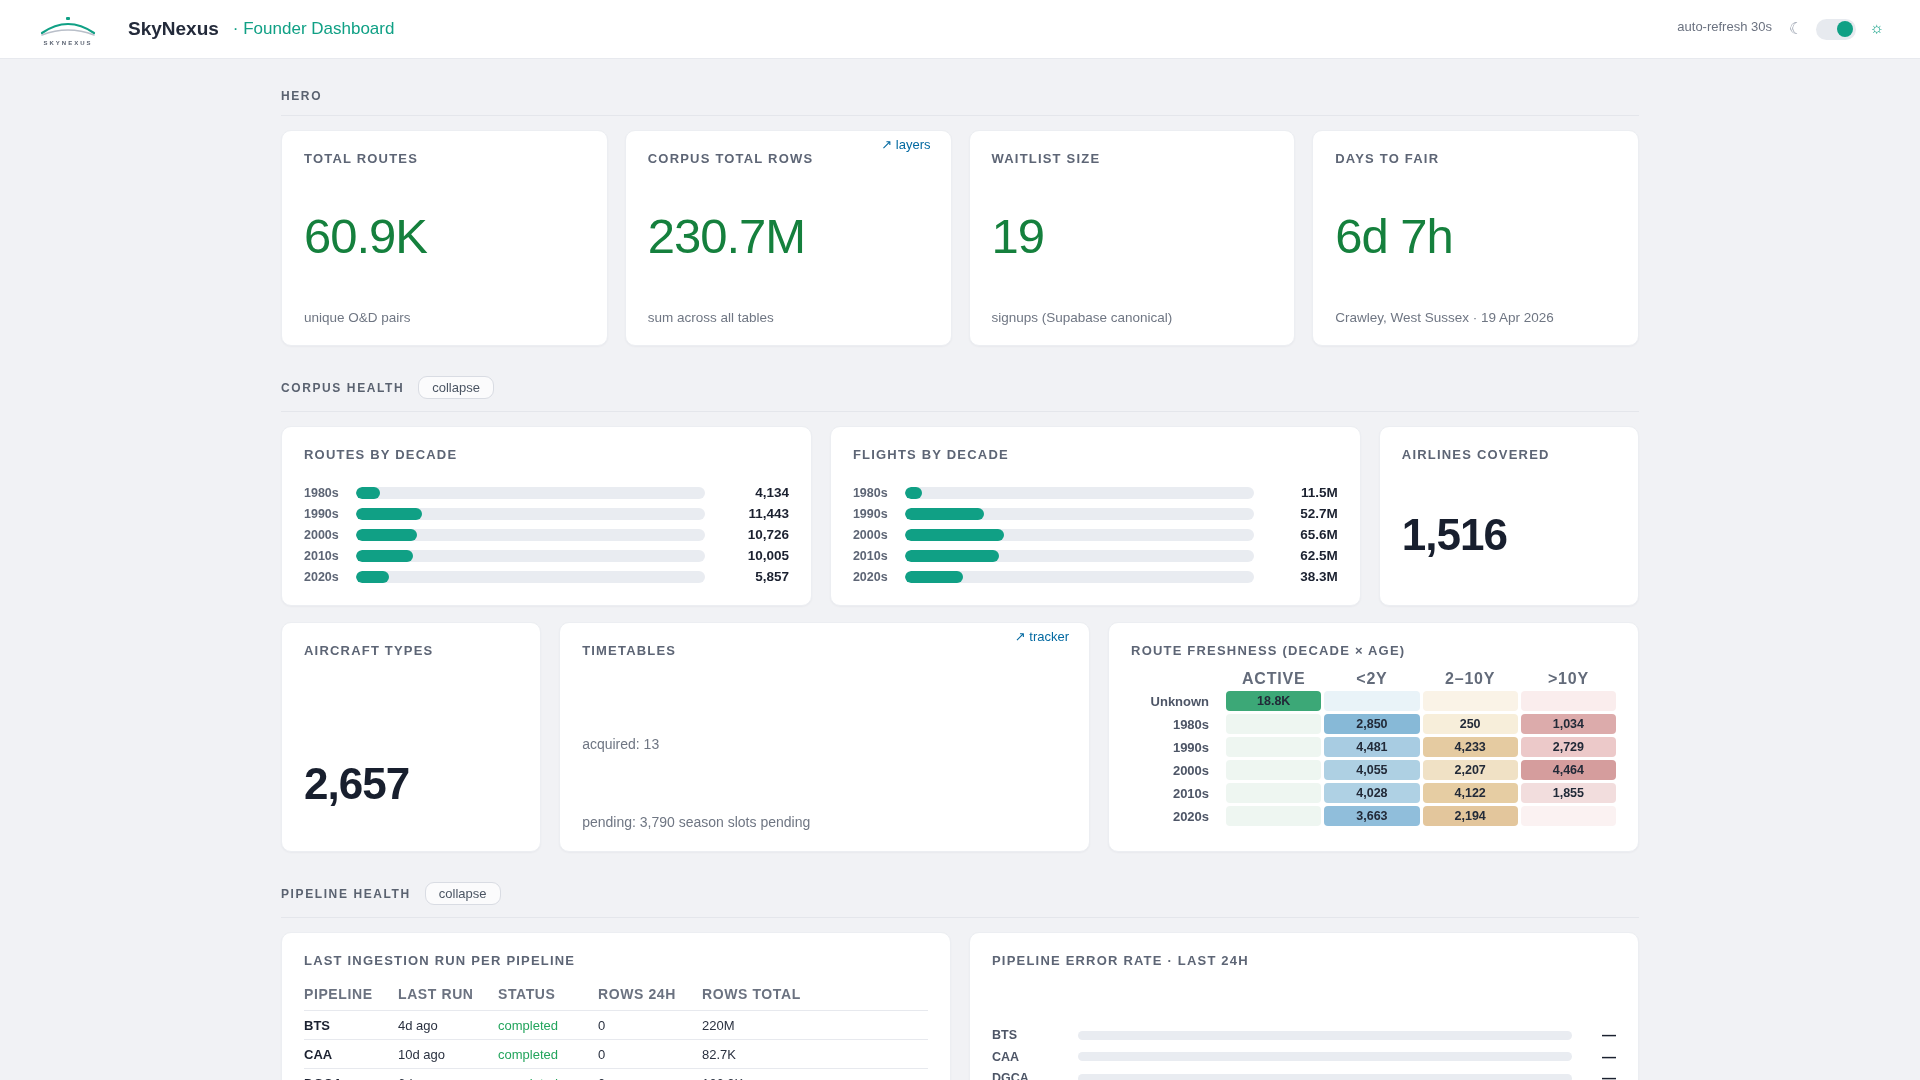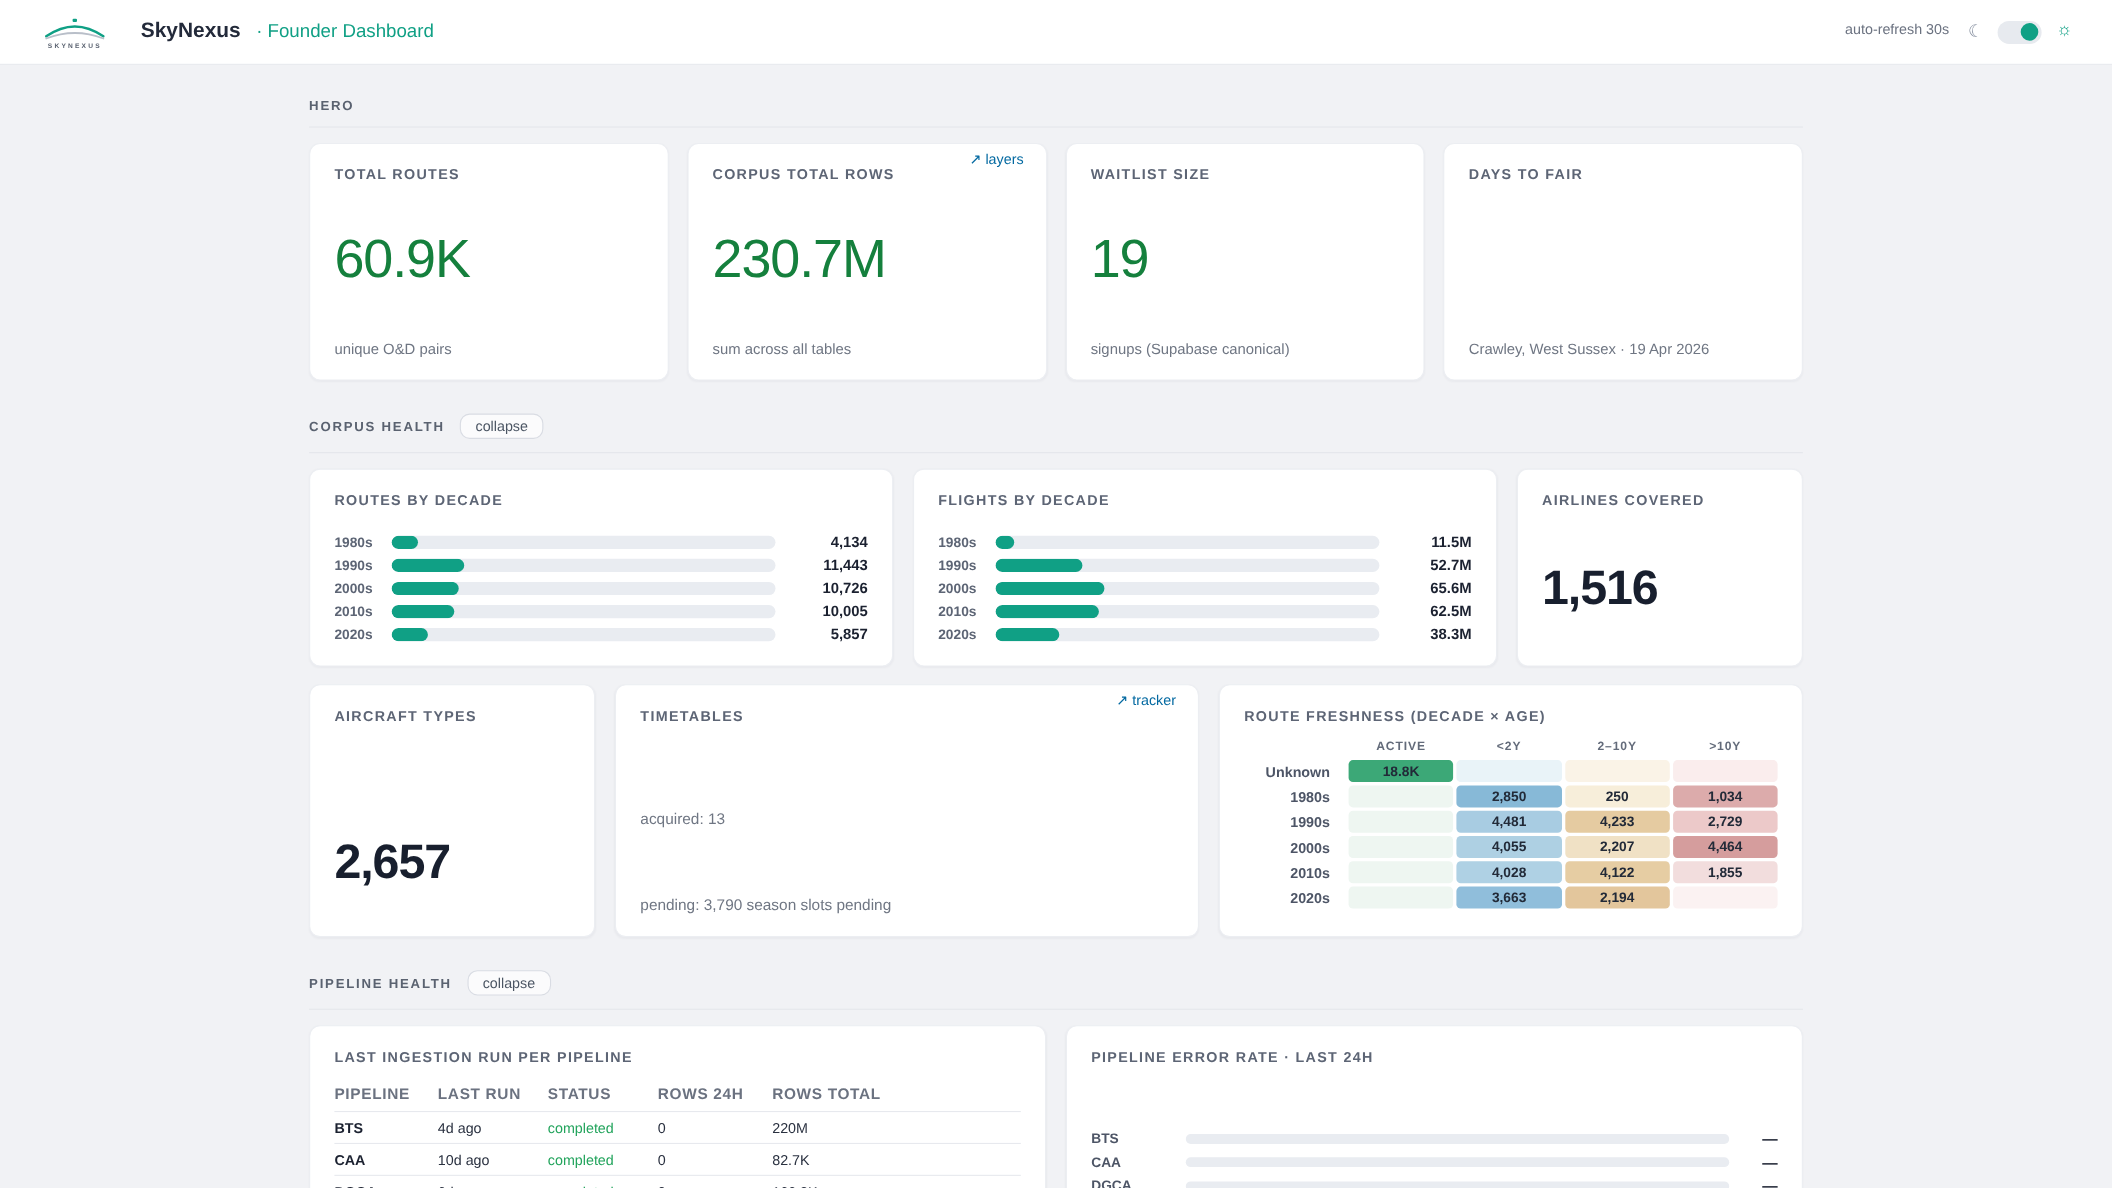--- a/index.html
+++ b/index.html
@@ -60,21 +60,21 @@
   .big-stat { font-size:44px; font-weight:700; letter-spacing:-1px; color:#181f2e; margin-top:auto; }
   .stat-airlines { margin-bottom:25px; }
   .stat-aircraft { margin-bottom:22px; }
   
   .tt-line { font-size:14px; color:#6f7683; }
   .tt-acquired { margin-top:78px; }
   .tt-pending { margin-top:62px; }
   
   .heatmap { margin-top:12px; }
   .hm-row { display:grid; grid-template-columns:92px repeat(4,1fr); gap:3px; align-items:center; margin-bottom:3px; }
-  .hm-colhead { font-size:11px; font-weight:700; letter-spacing:.8px; color:#636b7a; text-align:center; height:18px; line-height:18px; }
+  .hm-colhead { font-size:16px; font-weight:700; letter-spacing:.8px; color:#636b7a; text-align:center; height:18px; line-height:18px; }
   .hm-rowlabel { font-size:13px; font-weight:600; color:#4d5566; text-align:right; padding-right:14px; }
   .hm-cell { height:20px; border-radius:4px; text-align:center; font-size:12.5px; font-weight:700; color:#222a38; line-height:20px; }
   
   .pipe-grid { display:grid; grid-template-columns:1fr 1fr; gap:18px; }
   .pipe-card { height:300px; }
   .ingest-table { margin-top:12px; }
   .tr { display:grid; grid-template-columns:94px 100px 100px 104px 1fr; align-items:center; }
   .tr.head { padding:6px 0 8px 0; }
   .tr.body-row { border-top:1px solid #e7e9ee; padding:6.5px 0; }
   .th { font-size:14px; font-weight:600; letter-spacing:.6px; color:#6b7280; }
@@ -132,20 +132,21 @@
       <div class="hero-value">230.7M</div>
       <div class="hero-sub">sum across all tables</div>
     </div>
     <div class="card hero-card">
       <div class="card-title">WAITLIST SIZE</div>
       <div class="hero-value">19</div>
       <div class="hero-sub">signups (Supabase canonical)</div>
     </div>
     <div class="card hero-card">
       <div class="card-title">DAYS TO FAIR</div>
+      <div class="hero-value">6d 7h</div>
       <div class="hero-sub">Crawley, West Sussex · 19 Apr 2026</div>
     </div>
   </div>
 
   <div class="section-head">
     <span class="section-label">CORPUS HEALTH</span>
     <button class="chip">collapse</button>
   </div>
   <div class="divider"></div>
 

